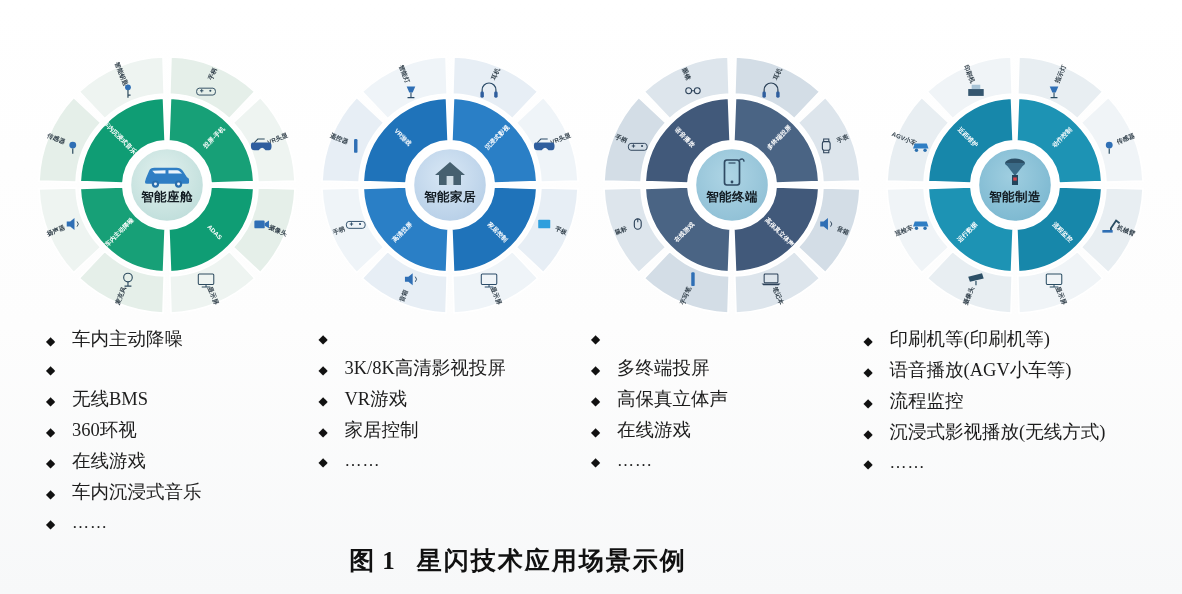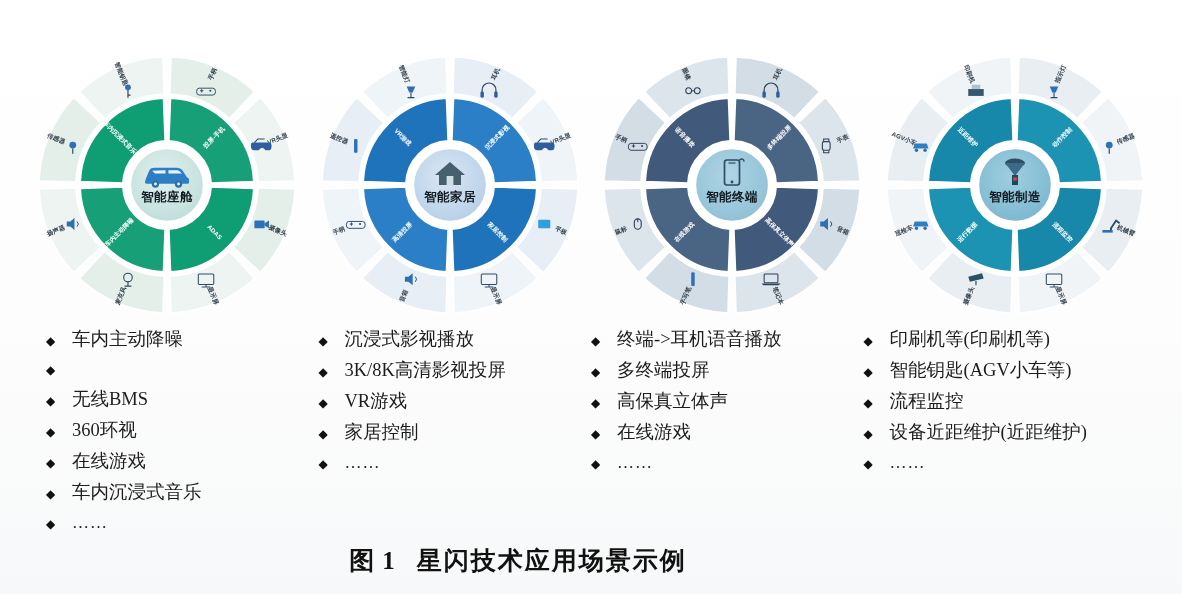--- a/index.html
+++ b/index.html
@@ -487,21 +487,20 @@
           <span class="bullet-text">车内沉浸式音乐</span>
         </div>
         <div class="bullet-row ellipsis">
           <span class="bullet-mark">◆</span>
           <span class="bullet-text">……</span>
         </div>
       </div>
     <div class="list-col" id="list-1">
         <div class="bullet-row">
           <span class="bullet-mark">◆</span>
-          <span class="bullet-text">沉浸式影视播放</span>
         </div>
         <div class="bullet-row">
           <span class="bullet-mark">◆</span>
           <span class="bullet-text">3K/8K高清影视投屏</span>
         </div>
         <div class="bullet-row">
           <span class="bullet-mark">◆</span>
           <span class="bullet-text">VR游戏</span>
         </div>
         <div class="bullet-row">
@@ -509,21 +508,20 @@
           <span class="bullet-text">家居控制</span>
         </div>
         <div class="bullet-row ellipsis">
           <span class="bullet-mark">◆</span>
           <span class="bullet-text">……</span>
         </div>
       </div>
     <div class="list-col" id="list-2">
         <div class="bullet-row">
           <span class="bullet-mark">◆</span>
-          <span class="bullet-text">终端-&gt;耳机语音播放</span>
         </div>
         <div class="bullet-row">
           <span class="bullet-mark">◆</span>
           <span class="bullet-text">多终端投屏</span>
         </div>
         <div class="bullet-row">
           <span class="bullet-mark">◆</span>
           <span class="bullet-text">高保真立体声</span>
         </div>
         <div class="bullet-row">
@@ -535,29 +533,29 @@
           <span class="bullet-text">……</span>
         </div>
       </div>
     <div class="list-col" id="list-3">
         <div class="bullet-row">
           <span class="bullet-mark">◆</span>
           <span class="bullet-text">印刷机等(印刷机等)</span>
         </div>
         <div class="bullet-row">
           <span class="bullet-mark">◆</span>
-          <span class="bullet-text">智能钥匙(AGV小车等)</span>
+          <span class="bullet-text">语音播放(AGV小车等)</span>
         </div>
         <div class="bullet-row">
           <span class="bullet-mark">◆</span>
           <span class="bullet-text">流程监控</span>
         </div>
         <div class="bullet-row">
           <span class="bullet-mark">◆</span>
-          <span class="bullet-text">设备近距维护(近距维护)</span>
+          <span class="bullet-text">沉浸式影视播放(无线方式)</span>
         </div>
         <div class="bullet-row ellipsis">
           <span class="bullet-mark">◆</span>
           <span class="bullet-text">……</span>
         </div>
       </div>
   </div>
 
   <div class="caption">
     <span>图</span><span class="cap-num">1</span><span class="cap-title">星闪技术应用场景示例</span>

